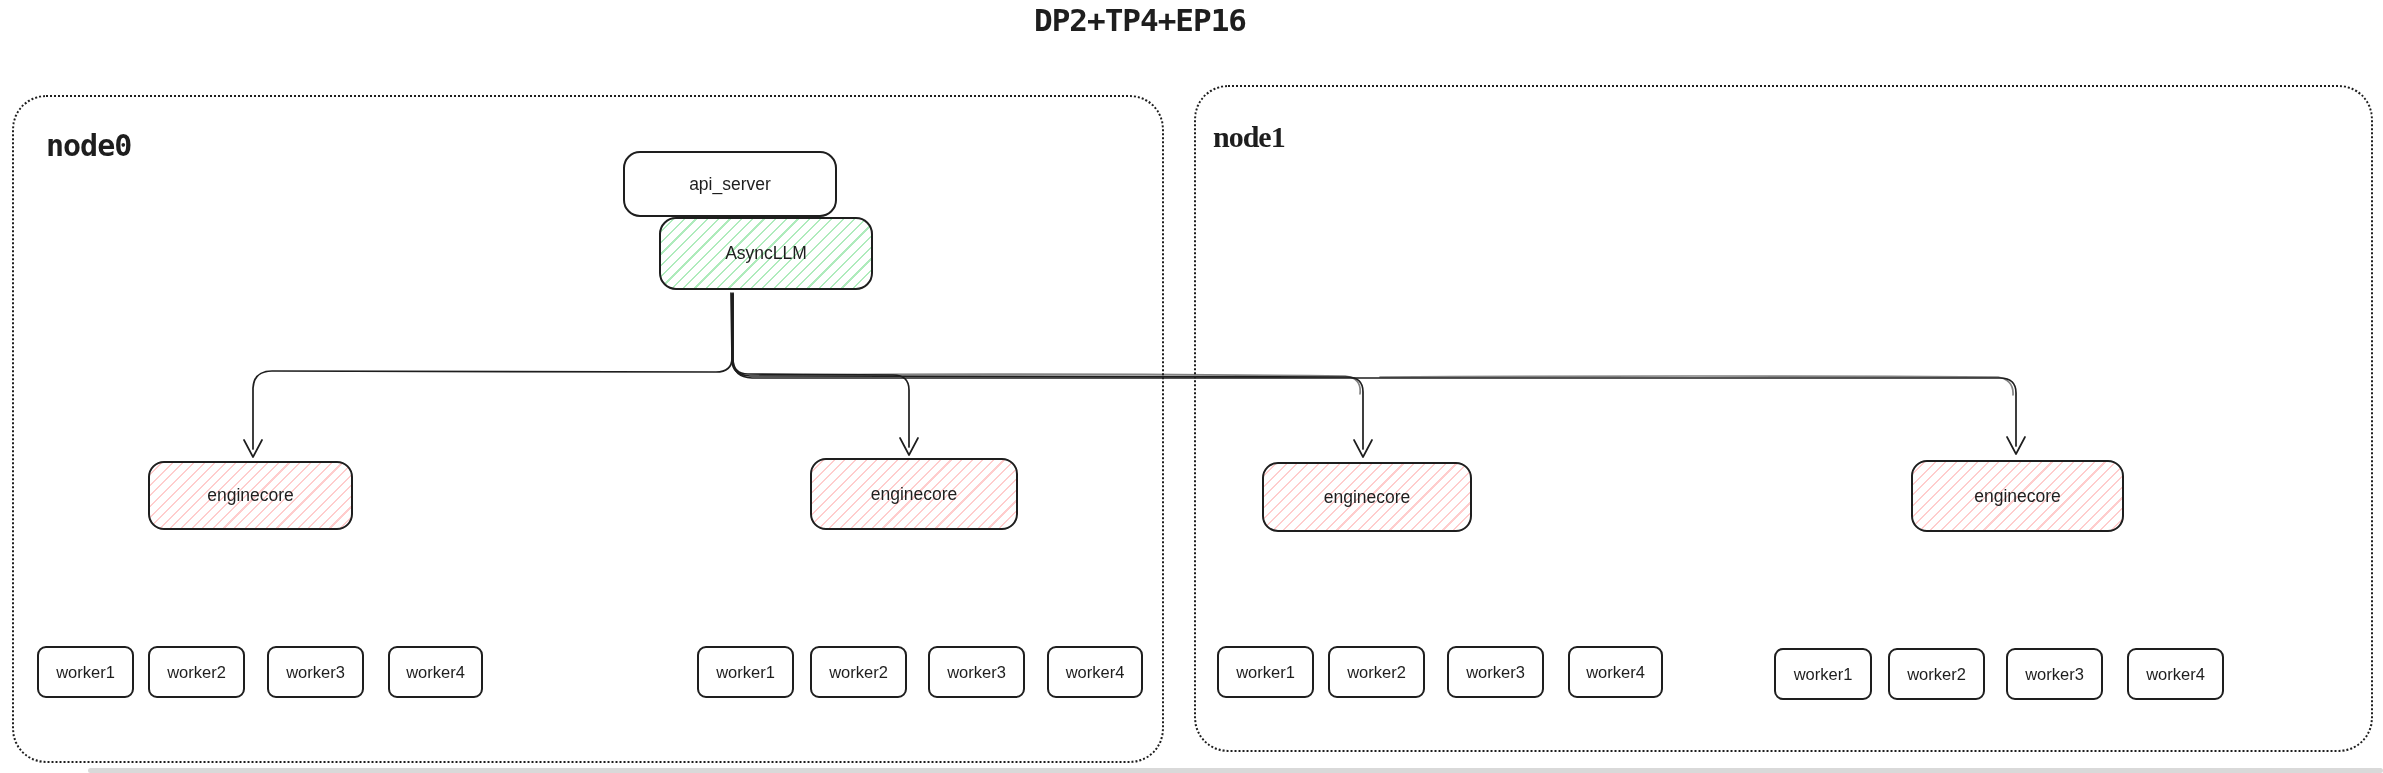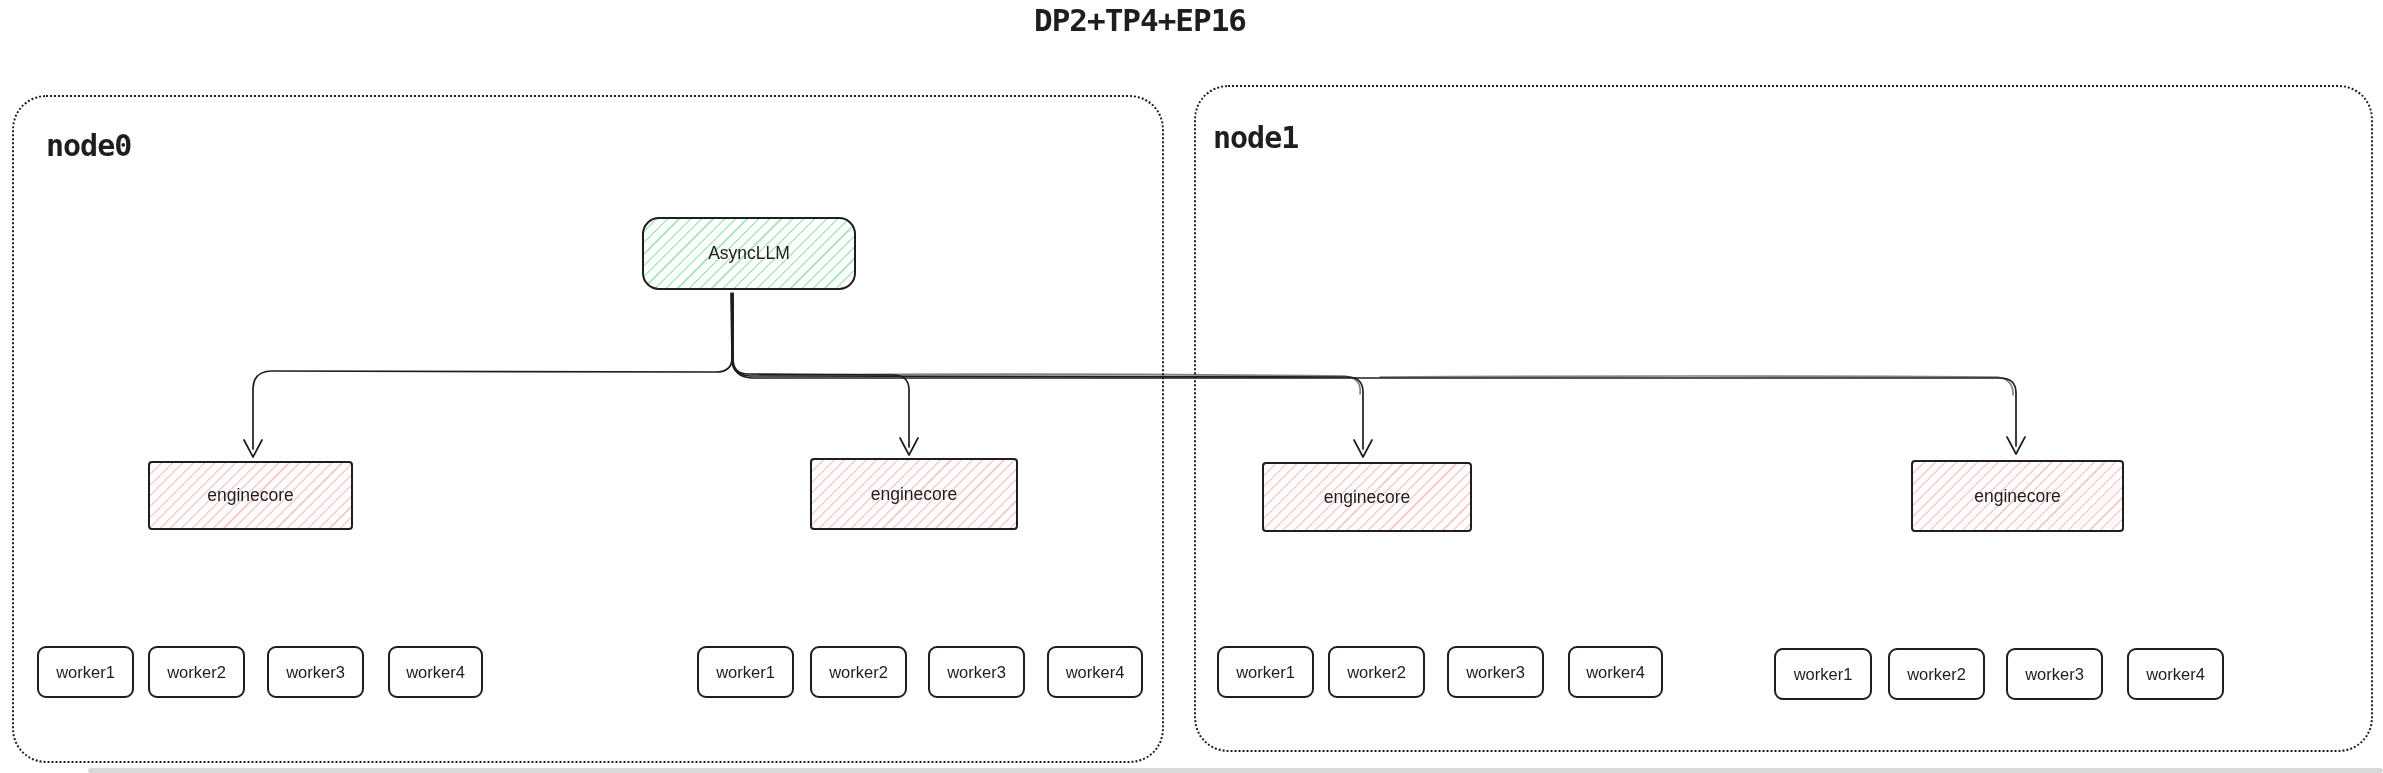--- a/index.html
+++ b/index.html
@@ -35,21 +35,21 @@
   }
   .node-frame.n0 { left: 12px;   top: 95px; width: 1152px; height: 668px; }
   .node-frame.n1 { left: 1194px; top: 85px; width: 1179px; height: 667px; }
   .node-label {
     position: absolute;
     font-size: 30px;
     letter-spacing: -1px;
     white-space: nowrap;
   }
   .node-label.l0 { left: 46px;   top: 128px; }
-  .node-label.l1 { left: 1213px; top: 120px; }
+  .node-label.l1 { left: 1213px; top: 120px; font-family: Liberation Serif, serif; }
   .box {
     position: absolute;
     box-sizing: border-box;
     border: 2.2px solid #1e1e1e;
     background-color: #ffffff;
     display: flex;
     align-items: center;
     justify-content: center;
     font-size: 17.5px;
     color: #1e1e1e;
@@ -60,22 +60,22 @@
     background-image: repeating-linear-gradient(135deg,
       rgba(121, 222, 143, 0.60) 0px, rgba(121, 222, 143, 0.60) 1.6px,
       transparent 1.6px, transparent 8px);
   }
   .hachure-red {
     background-image: repeating-linear-gradient(135deg,
       rgba(255, 135, 135, 0.42) 0px, rgba(255, 135, 135, 0.42) 1.5px,
       transparent 1.5px, transparent 7.5px);
   }
   .api-server { left: 623px; top: 151px; width: 214px; height: 66px; }
-  .async-llm  { left: 642px; top: 217px; width: 214px; height: 73px; }
-  .enginecore { border-width: 2.6px; border-radius: 4px; }
+  .async-llm  { left: 659px; top: 217px; width: 214px; height: 73px; }
+  .enginecore { border-width: 2.6px; border-radius: 16px; }
   .ec0 { left: 148px;  top: 461px; width: 205px; height: 69px; }
   .ec1 { left: 810px;  top: 458px; width: 208px; height: 72px; }
   .ec2 { left: 1262px; top: 462px; width: 210px; height: 70px; }
   .ec3 { left: 1911px; top: 460px; width: 213px; height: 72px; }
   .worker {
     height: 52px;
     border-radius: 9px;
     border-width: 2px;
     font-size: 16.5px;
   }
@@ -115,20 +115,23 @@
       <path d="M 732 294 L 732 360 Q 732 375 750 376 L 1347 377 Q 1363 377 1363 392 L 1363 449"></path>
       <path d="M 760 375 Q 1050 373 1345 376 Q 1362 378 1360 394" opacity="0.55"></path>
       <path d="M 1354 440 L 1363 457 L 1372 440"></path>
 
       <path d="M 733 294 L 733 360 Q 733 377 752 378 L 2000 378 Q 2016 378 2016 393 L 2016 446"></path>
       <path d="M 1380 377 Q 1700 375 1998 377 Q 2014 380 2013 395" opacity="0.55"></path>
       <path d="M 2007 437 L 2016 454 L 2025 437"></path>
     </g>
   </svg>
 
+  <div class="box rounded-lg api-server">
+    <span>api_server</span>
+  </div>
   <div class="box rounded-lg hachure-green async-llm">
     <span>AsyncLLM</span>
   </div>
 
   <div class="box enginecore hachure-red ec0">
     <span>enginecore</span>
   </div>
   <div class="box enginecore hachure-red ec1">
     <span>enginecore</span>
   </div>

